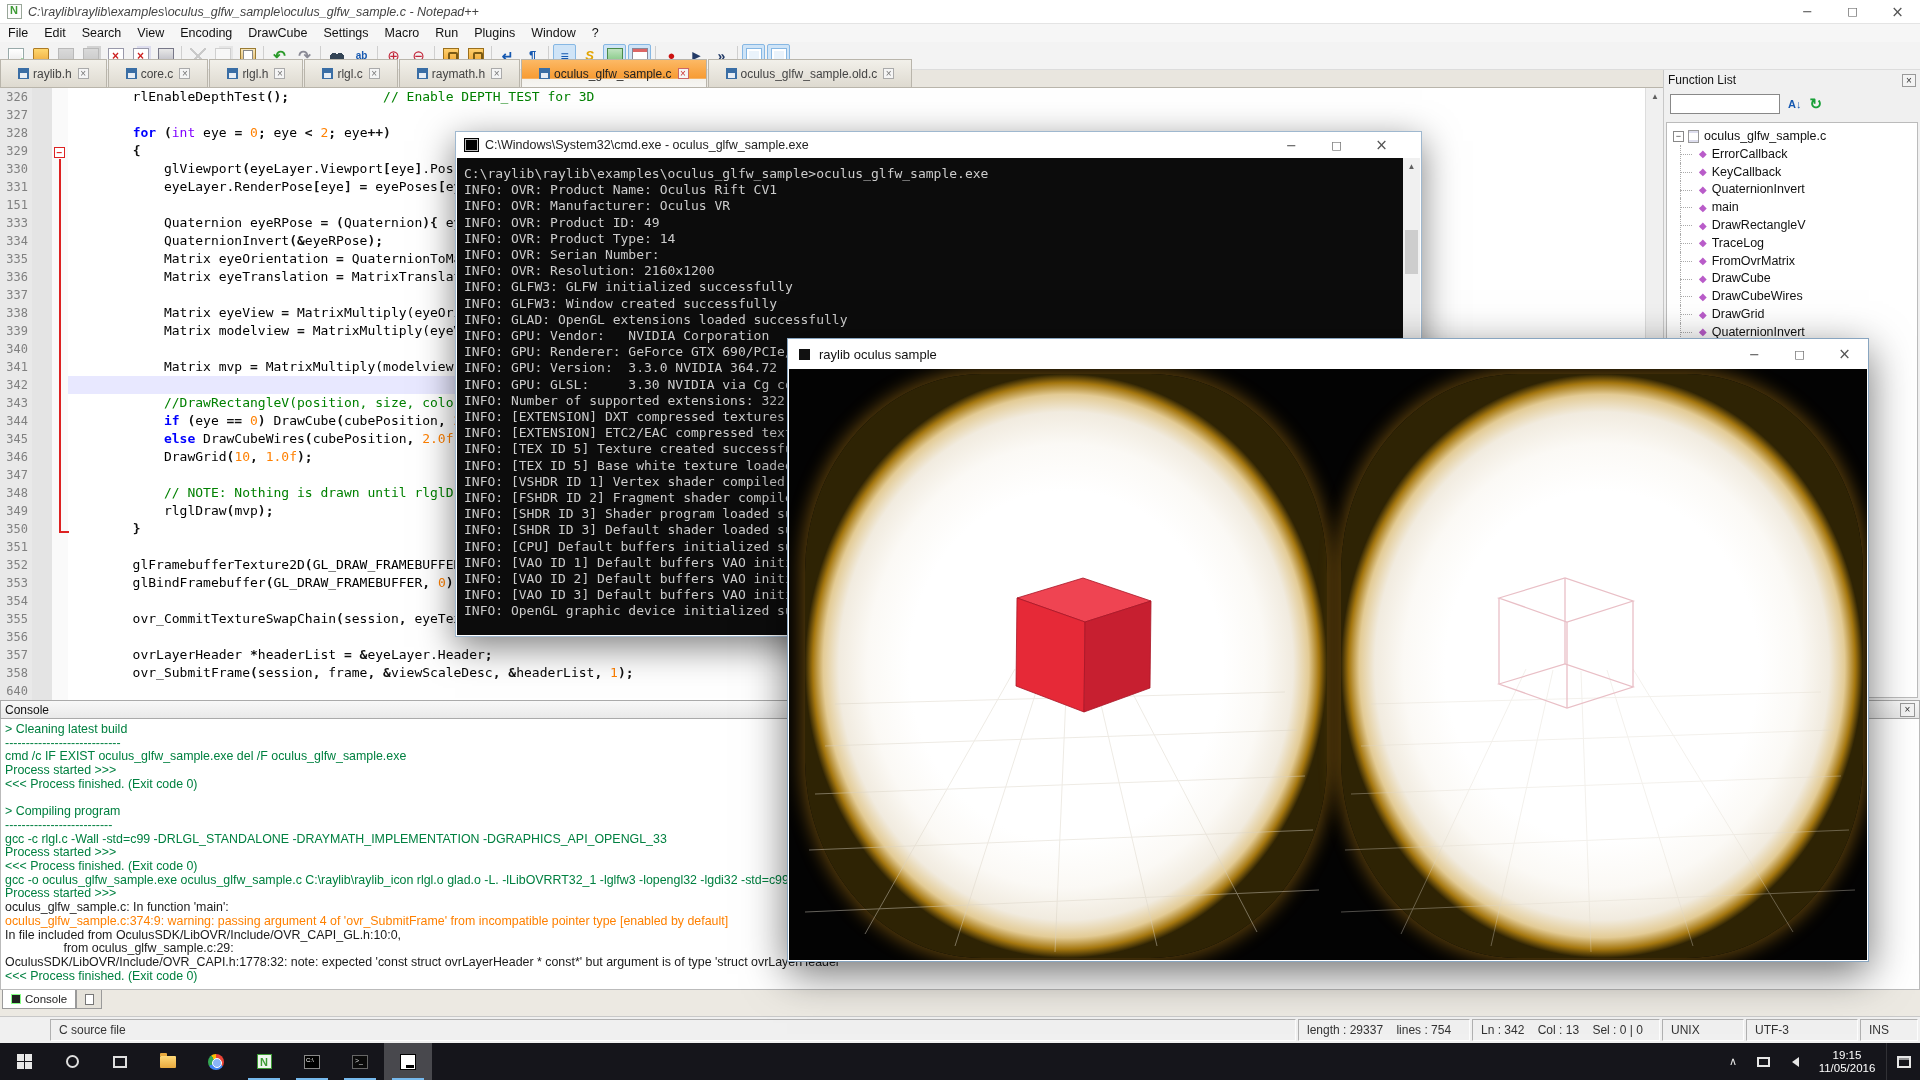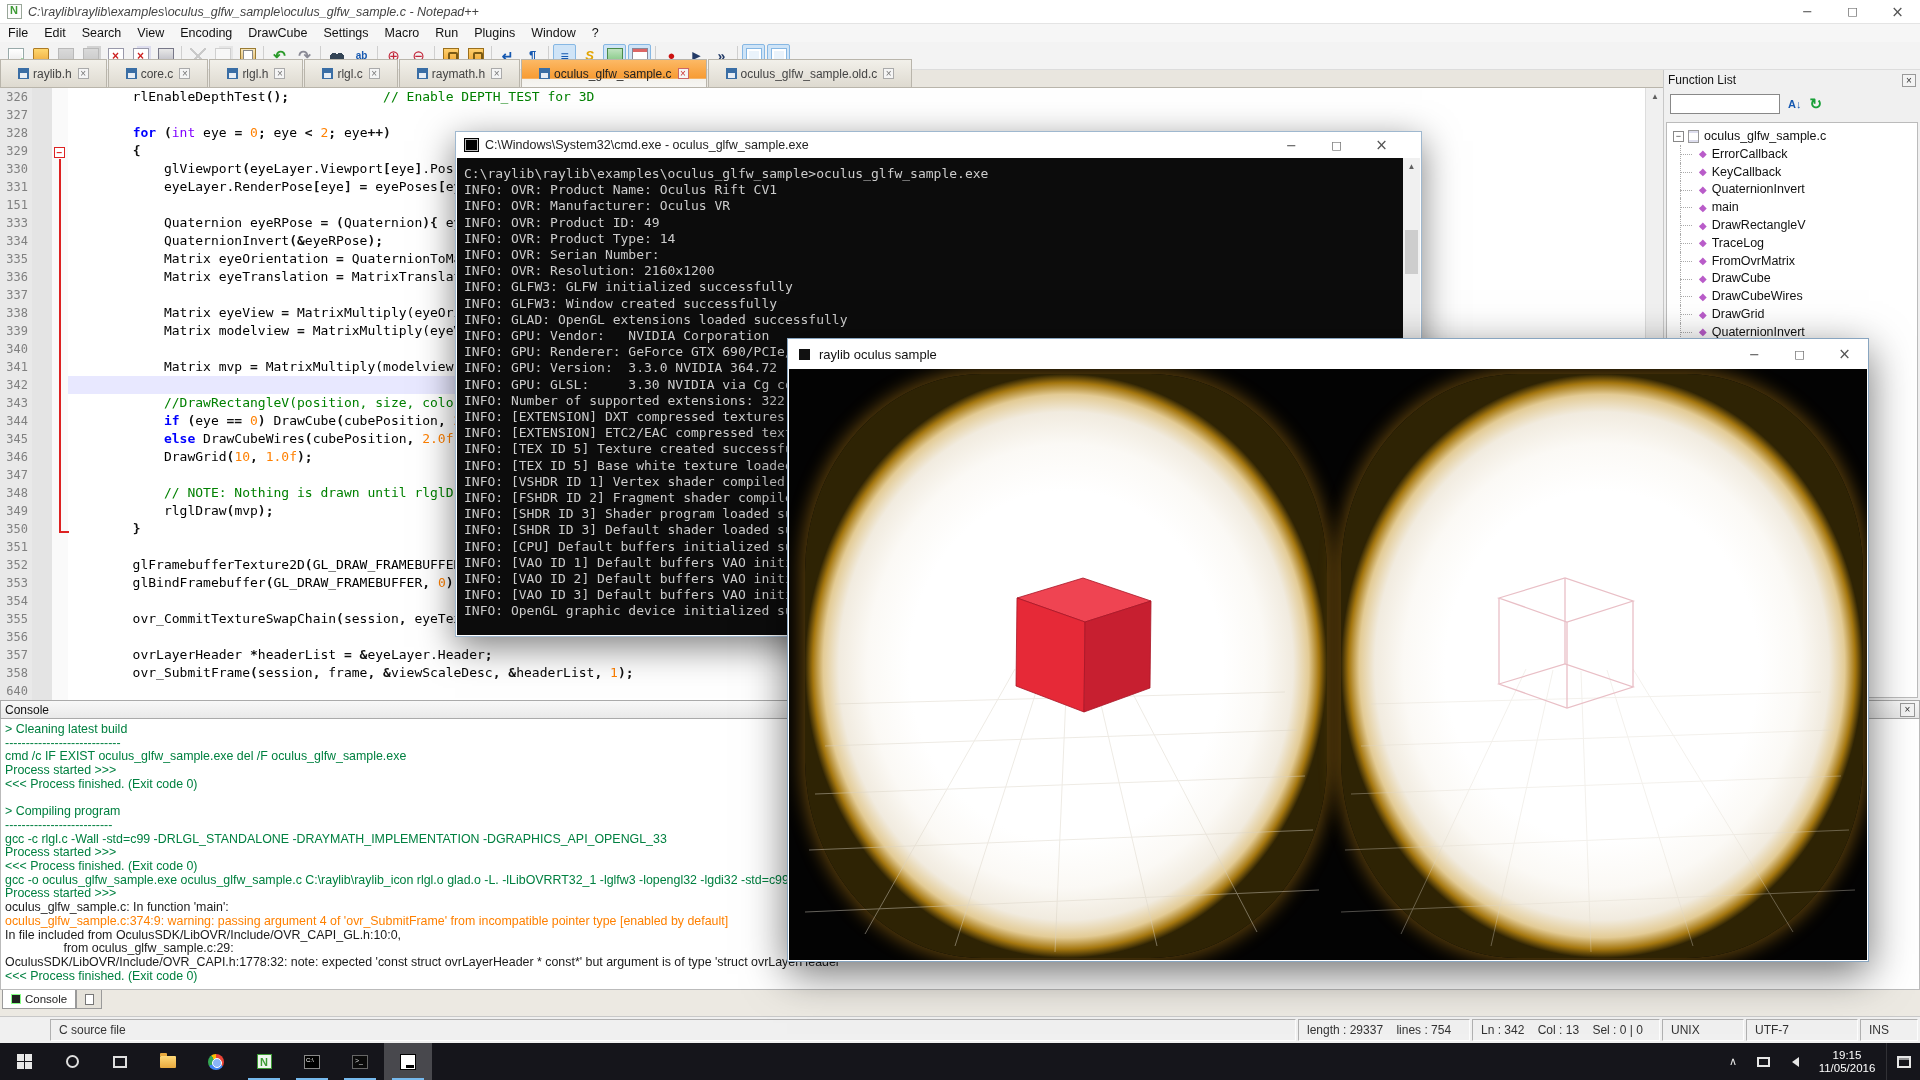--- a/index.html
+++ b/index.html
@@ -477,21 +477,21 @@
       <div class="con-tab2">
           <span class="pg"></span>
         </div>
     </div>
 
     <div class="status">
       <div class="st st-doc">C source file</div>
       <div class="st" style="width:172px;text-align:right;">length : 29337    lines : 754</div>
       <div class="st" style="width:188px;">Ln : 342    Col : 13    Sel : 0 | 0</div>
       <div class="st" style="width:82px;">UNIX</div>
-      <div class="st" style="width:112px;">UTF-7</div>
+      <div class="st" style="width:112px;">UTF-3</div>
       <div class="st" style="width:58px;">INS</div>
     </div>
   </div>
 
   <div class="cmdwin">
     <div class="cmd-title">
       <span class="cmd-icon"></span>
       <span class="cmd-ttext">C:\Windows\System32\cmd.exe - oculus_glfw_sample.exe</span>
       <div class="winbtns" style="position:absolute;right:17px;top:0;height:26px;">
         <span class="winbtn btn-min"></span>

